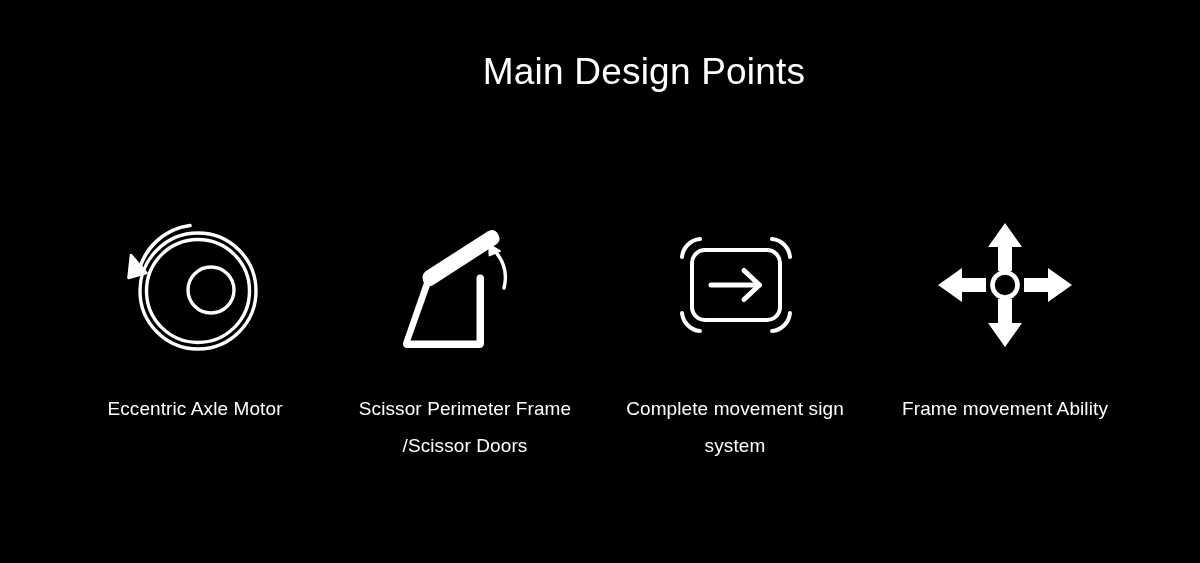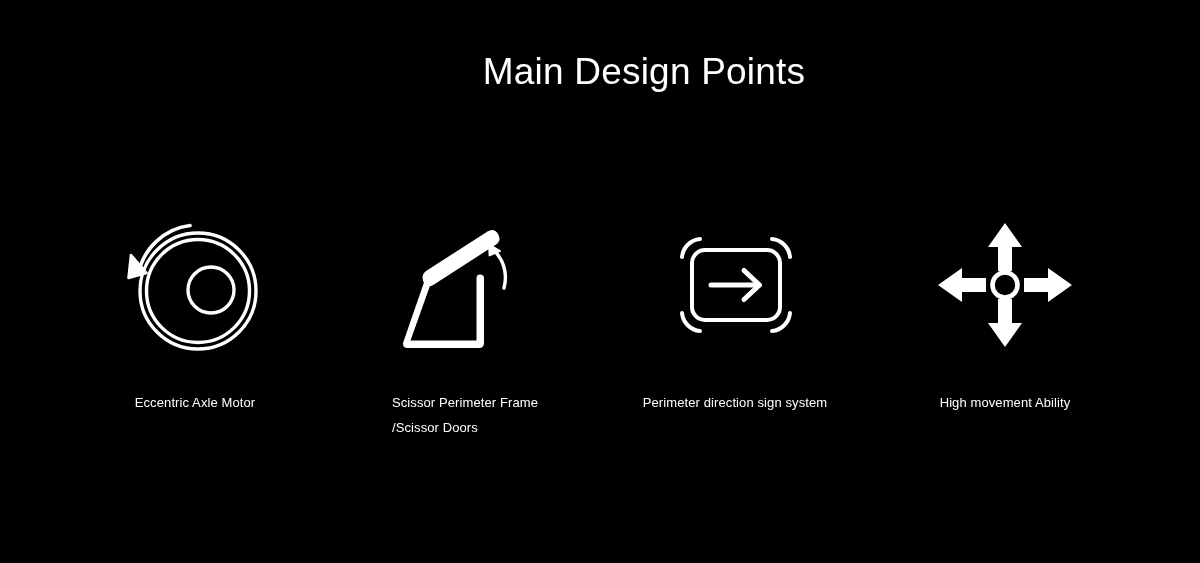--- a/index.html
+++ b/index.html
@@ -57,24 +57,24 @@
     align-items: center;
     justify-content: center;
   }
   .icon-box svg {
     display: block;
     overflow: visible;
   }
   .point-caption {
     margin-top: 25px;
     color: #ffffff;
-    font-size: 13px;
+    font-size: 19px;
     font-weight: 400;
     line-height: 1.95;
-    text-align: left;
+    text-align: center;
     letter-spacing: 0.1px;
     white-space: pre-line;
   }
 </style>
 </head>
 <body>
 
 <div class="slide">
 
   <div class="slide-title">Main Design Points</div>
@@ -125,36 +125,36 @@
             <path d="M 22 42 A 20 20 0 0 1 40 24"></path>
             <path d="M 112 24 A 20 20 0 0 1 130 42"></path>
             <path d="M 130 98 A 20 20 0 0 1 112 116"></path>
             <path d="M 40 116 A 20 20 0 0 1 22 98"></path>
 
             <line x1="51" y1="70" x2="99" y2="70" stroke-width="5"></line>
             <path d="M 84 55.5 L 99.5 70 L 84 84.5" stroke-width="5" stroke-linejoin="round"></path>
           </g>
         </svg>
       </div>
-      <div class="point-caption">Perimeter direction sign system</div>
+      <div class="point-caption">Complete movement sign system</div>
     </div>
 
     <div class="point-col">
       <div class="icon-box">
         <svg width="150" height="140" viewBox="0 0 150 140">
           <g fill="#ffffff">
 
             <path d="M 75 8 L 92 32 L 82 32 L 82 56 L 68 56 L 68 32 L 58 32 Z"></path>
 
             <path d="M 75 132 L 58 108 L 68 108 L 68 84 L 82 84 L 82 108 L 92 108 Z"></path>
 
             <path d="M 8 70 L 32 53 L 32 63 L 56 63 L 56 77 L 32 77 L 32 87 Z"></path>
 
             <path d="M 142 70 L 118 53 L 118 63 L 94 63 L 94 77 L 118 77 L 118 87 Z"></path>
           </g>
           <circle cx="75" cy="70" r="12.5" fill="none" stroke="#ffffff" stroke-width="4.6"></circle>
         </svg>
       </div>
-      <div class="point-caption">High movement Ability</div>
+      <div class="point-caption">Frame movement Ability</div>
     </div>
 
   </div>
 </div>
 
 </body></html>

